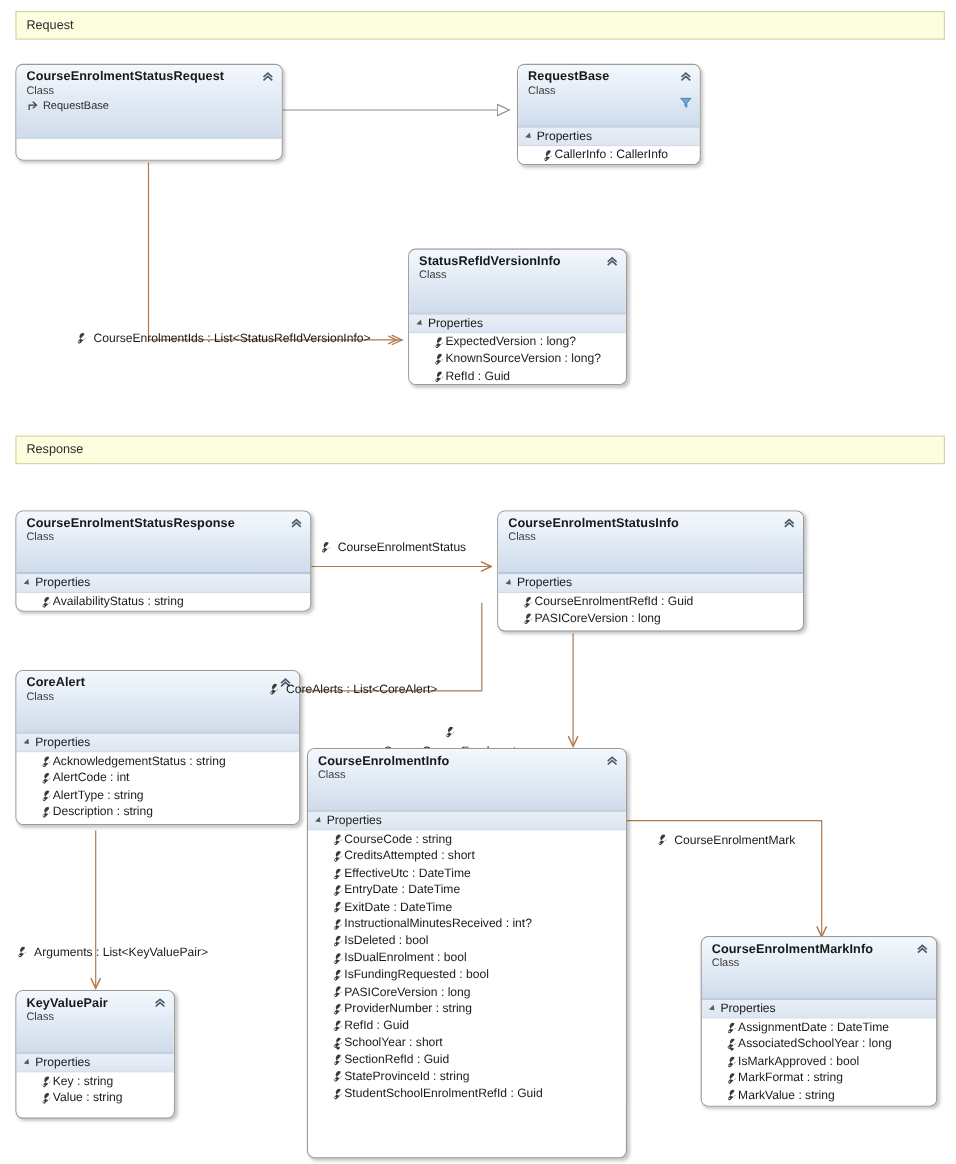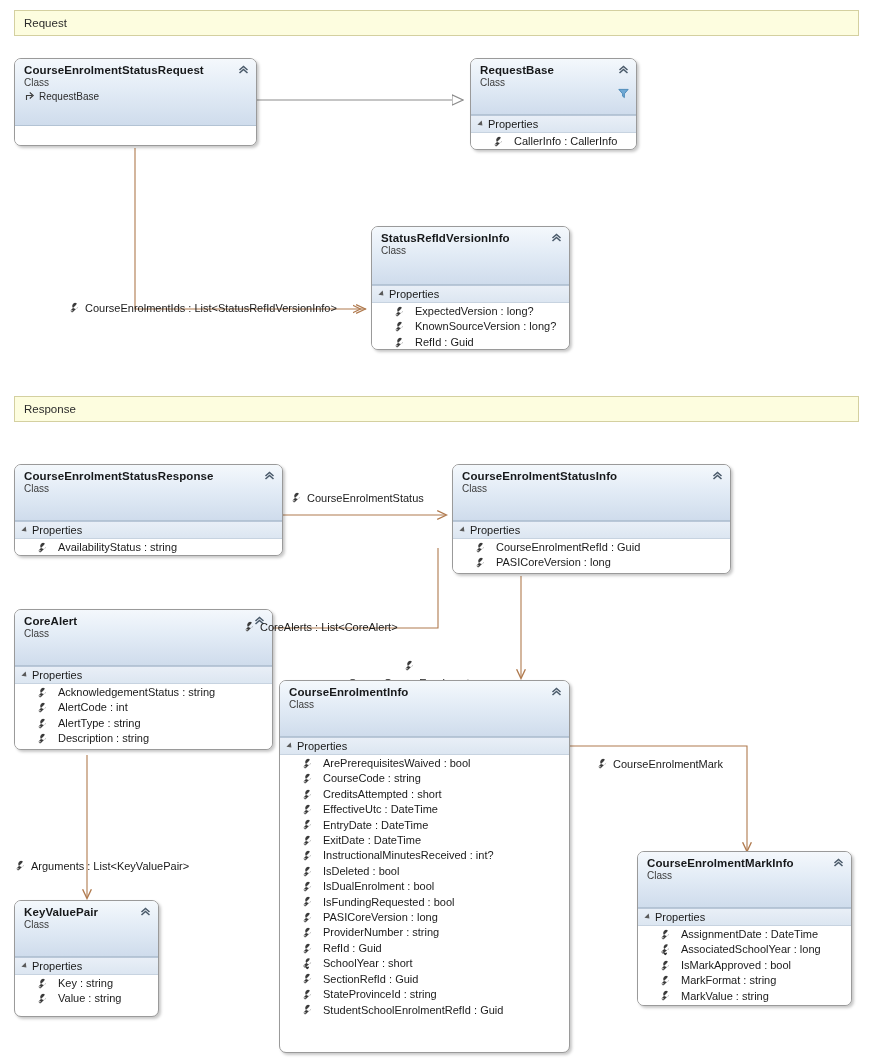--- a/index.html
+++ b/index.html
@@ -107,21 +107,21 @@
     transform: rotate(45deg);
     margin-left: 1px;
   }
   .members {
     background: #ffffff;
     padding: 1px 0 3px 0;
   }
   .member {
     display: flex;
     align-items: center;
-    gap: 10px;
+    gap: 0;
     padding: 0px 4px 0px 21px;
     font-size: 11px;
     line-height: 15.4px;
     color: #1a1a1a;
     white-space: nowrap;
   }
   .empty-body { background:#fff; }
 
   
   .ico { flex: 0 0 auto; display:inline-block; }
@@ -454,27 +454,20 @@
     <div class="comp-title">
       <span class="tri"></span>
       <span>Properties</span>
     </div>
     <div class="members">
       <div class="member">
           <span class="ico wrench"><svg width="12" height="12" viewBox="0 0 12 12">
               <path d="M8.8,1.2 a3,3 0 1 0 1.4,3.6 L10.2,4.8 L5.2,9.8 a1.4,1.4 0 1 1 -2,-2 L8.2,2.8 Z" fill="#3b3b3b"></path>
               <circle cx="3.9" cy="8.7" r="0.7" fill="#ffffff"></circle>
             </svg></span>
-          <span>ArePrerequisitesWaived : bool</span>
-        </div>
-      <div class="member">
-          <span class="ico wrench"><svg width="12" height="12" viewBox="0 0 12 12">
-              <path d="M8.8,1.2 a3,3 0 1 0 1.4,3.6 L10.2,4.8 L5.2,9.8 a1.4,1.4 0 1 1 -2,-2 L8.2,2.8 Z" fill="#3b3b3b"></path>
-              <circle cx="3.9" cy="8.7" r="0.7" fill="#ffffff"></circle>
-            </svg></span>
           <span>CourseCode : string</span>
         </div>
       <div class="member">
           <span class="ico wrench"><svg width="12" height="12" viewBox="0 0 12 12">
               <path d="M8.8,1.2 a3,3 0 1 0 1.4,3.6 L10.2,4.8 L5.2,9.8 a1.4,1.4 0 1 1 -2,-2 L8.2,2.8 Z" fill="#3b3b3b"></path>
               <circle cx="3.9" cy="8.7" r="0.7" fill="#ffffff"></circle>
             </svg></span>
           <span>CreditsAttempted : short</span>
         </div>
       <div class="member">

